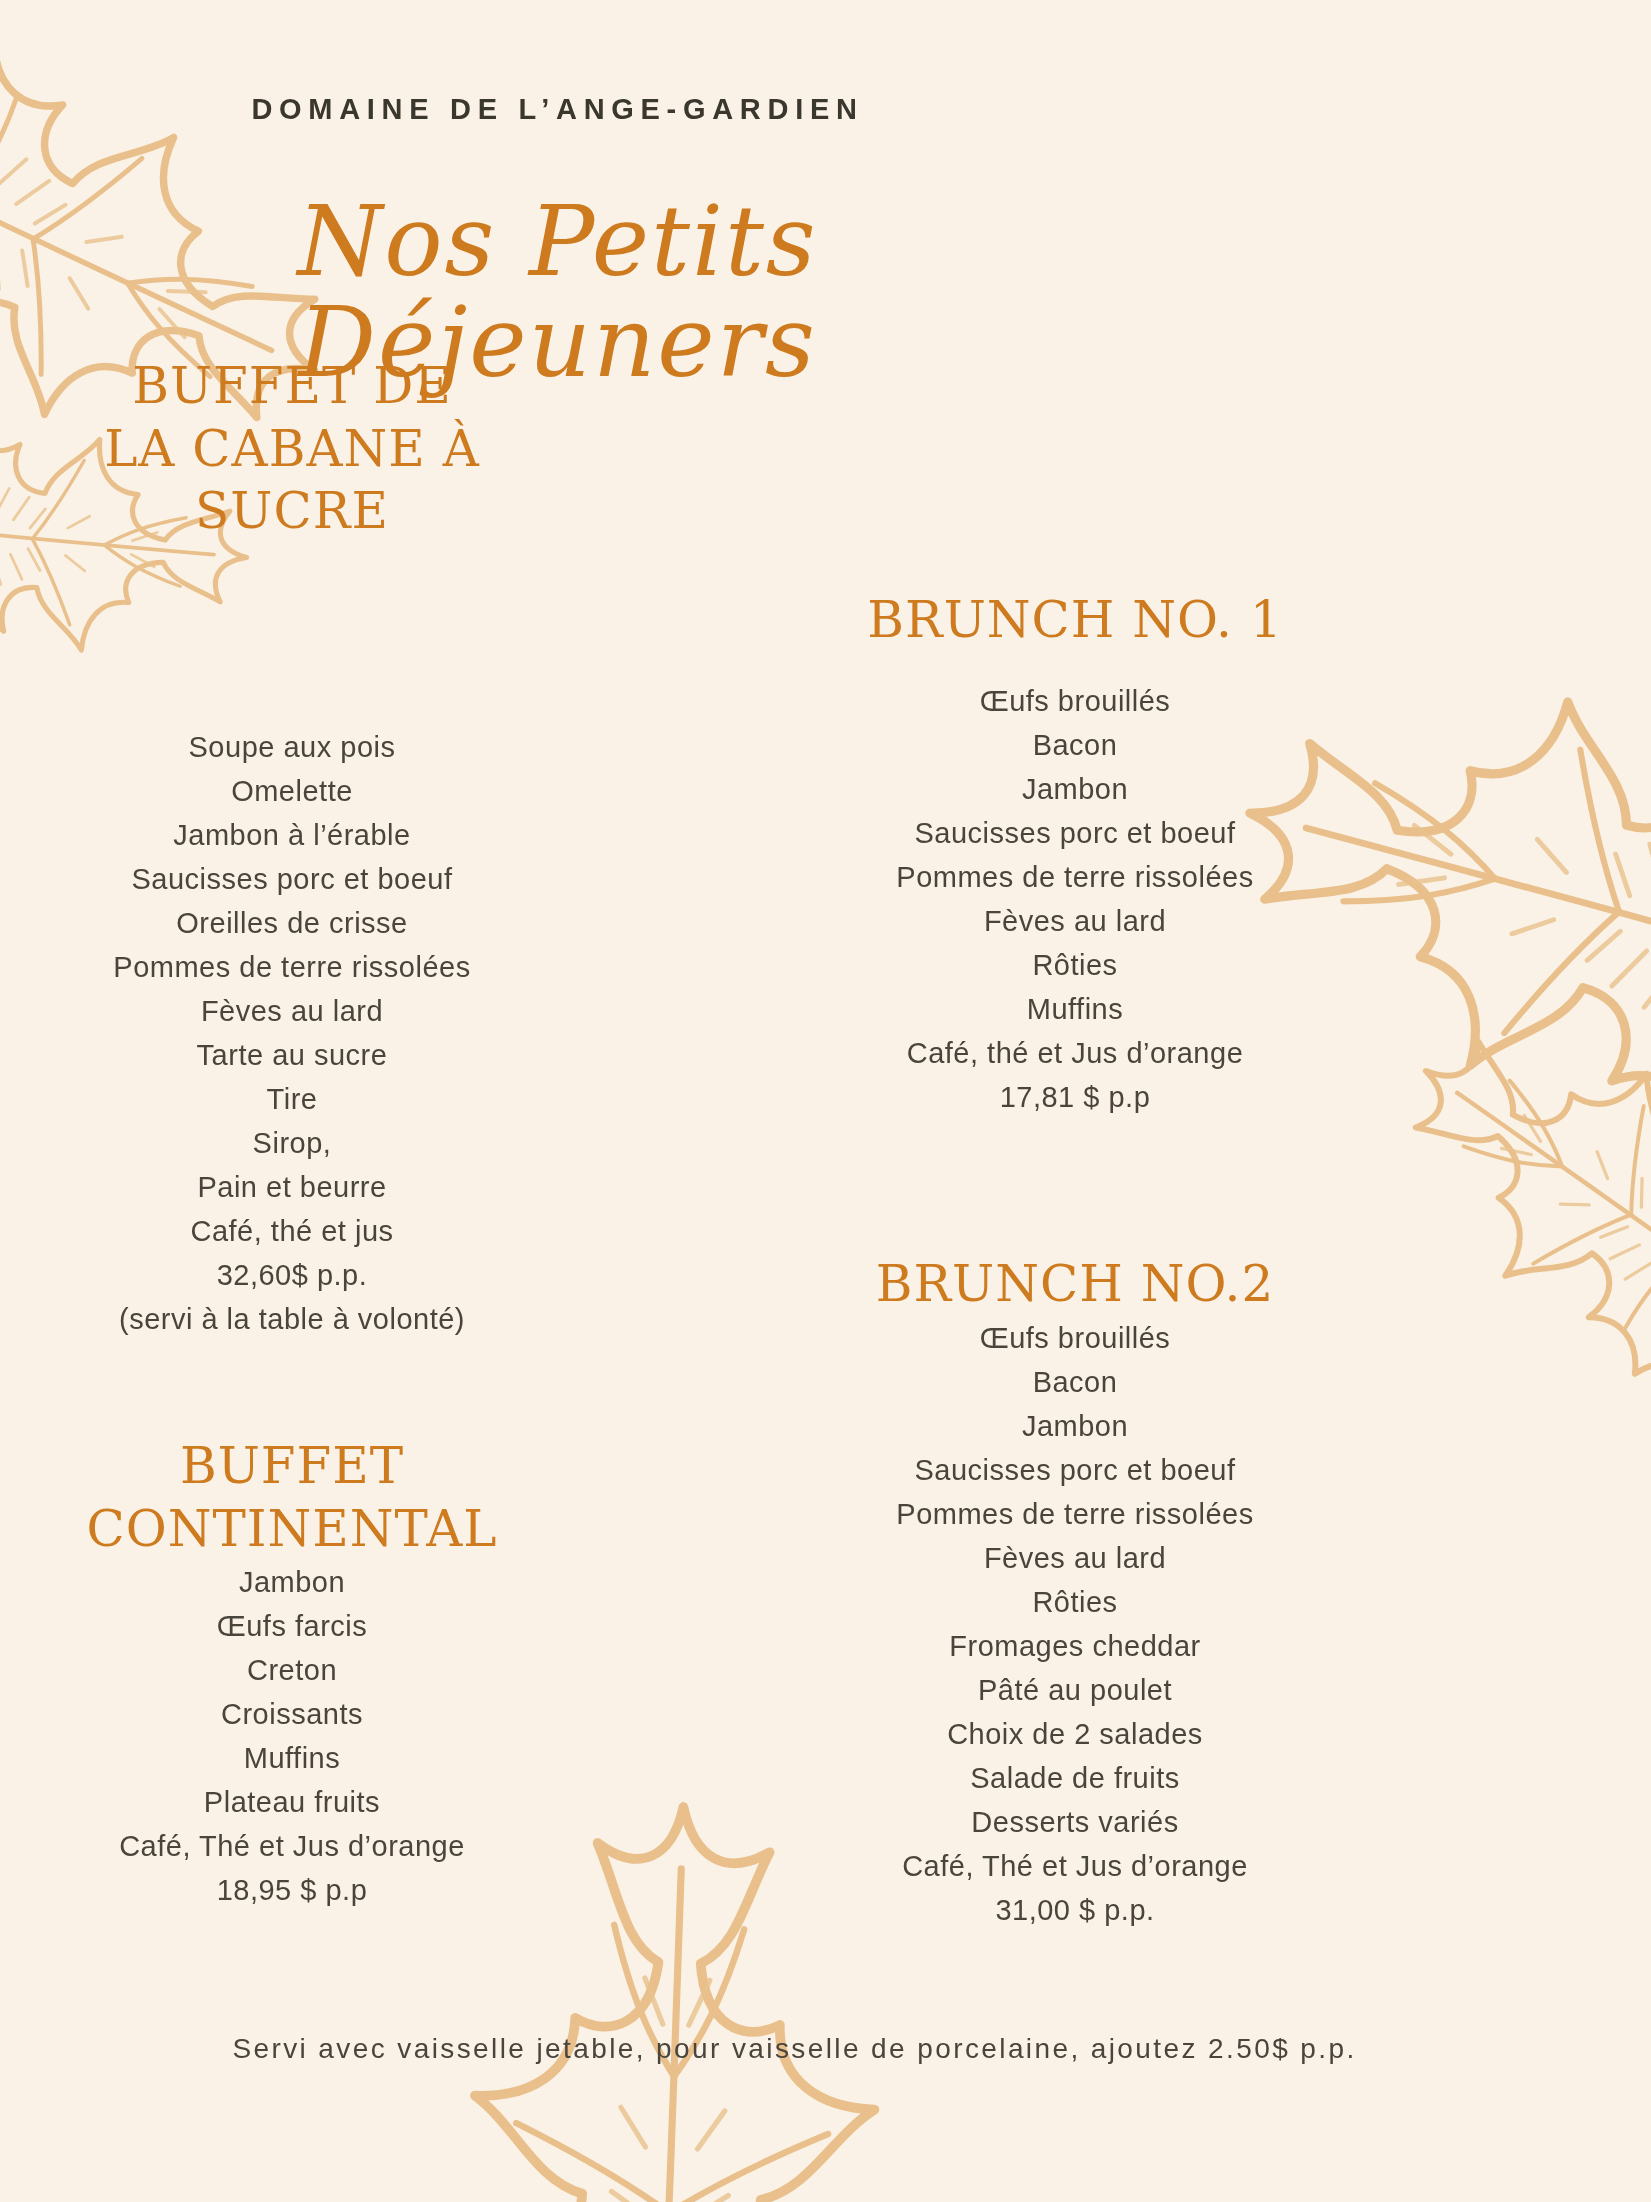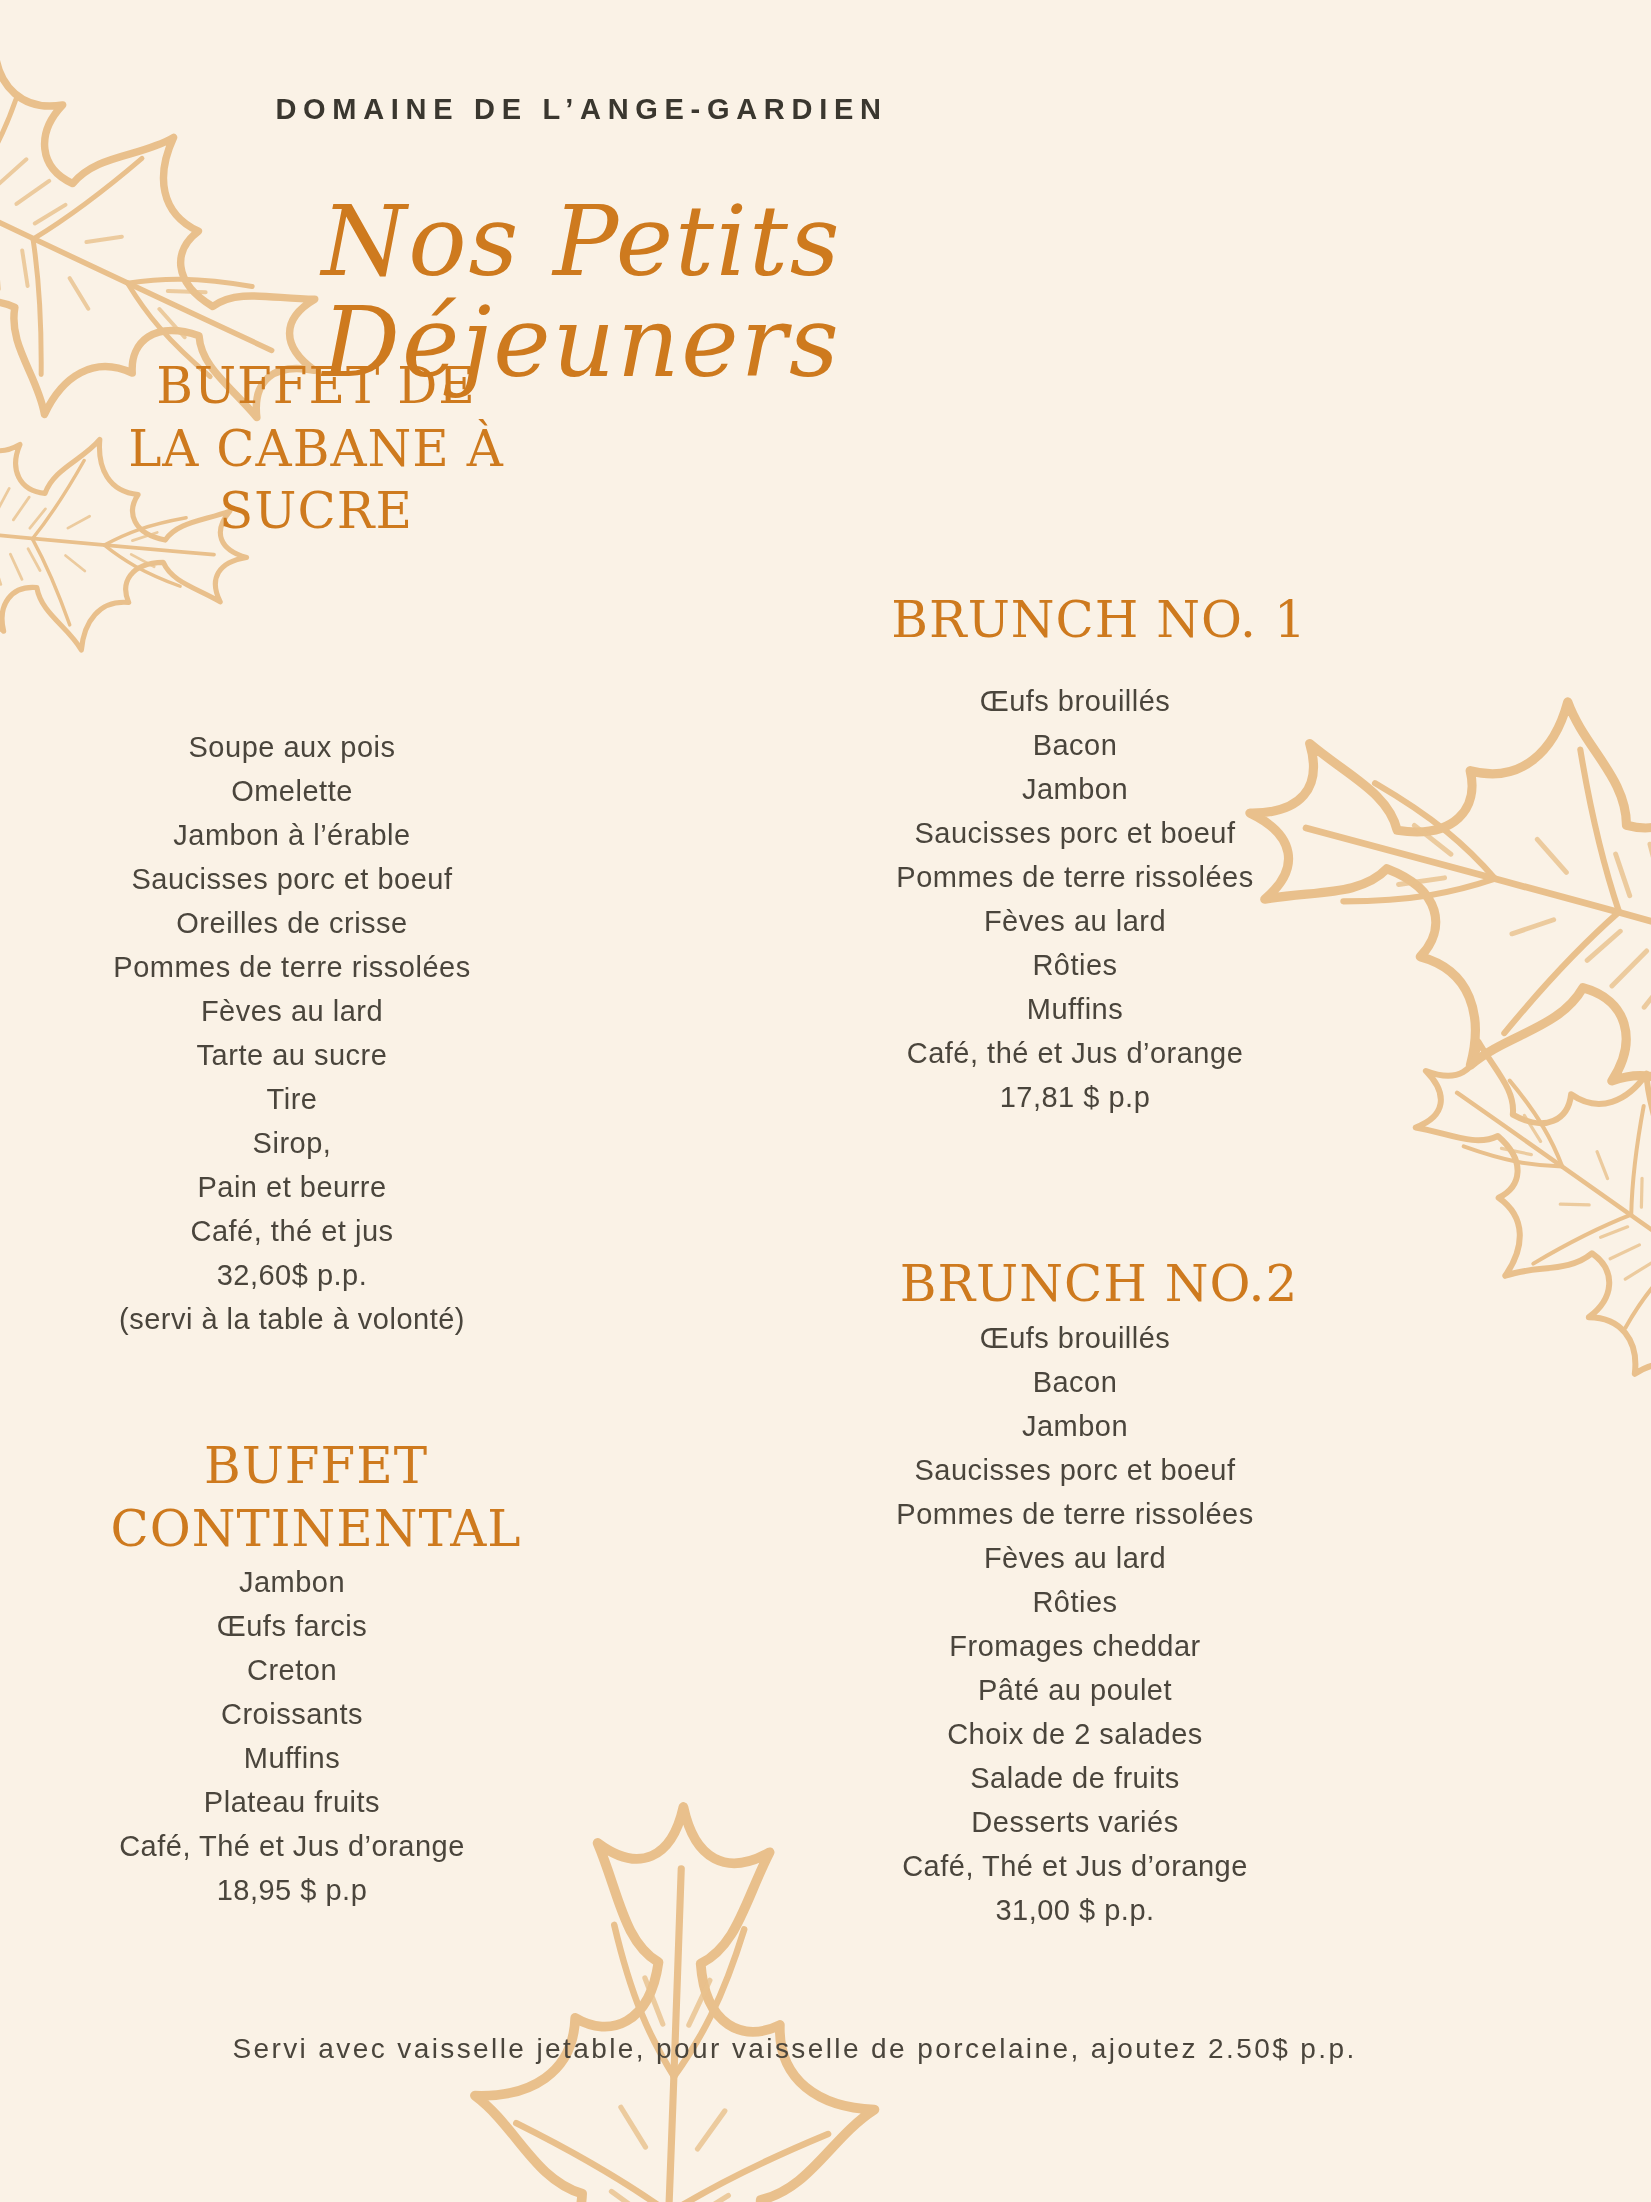--- a/index.html
+++ b/index.html
@@ -5,21 +5,21 @@
   html,body{margin:0;padding:0;}
   body{
     width:1652px;height:2202px;
     background:#FAF2E6;
     position:relative;
     overflow:hidden;
     font-family:"Liberation Sans", sans-serif;
     color:#474237;
   }
   .leaf{position:absolute;z-index:0;pointer-events:none;}
-  .content{position:absolute;z-index:1;padding-left:24px;}
+  .content{position:absolute;z-index:1;}
 
   
   .brand{
     position:absolute;left:0;top:97;width:1115px;
     top:93px;
     text-align:center;
     font-weight:bold;font-size:29px;letter-spacing:6.7px;
     color:#3A372F;
   }
   .title{

